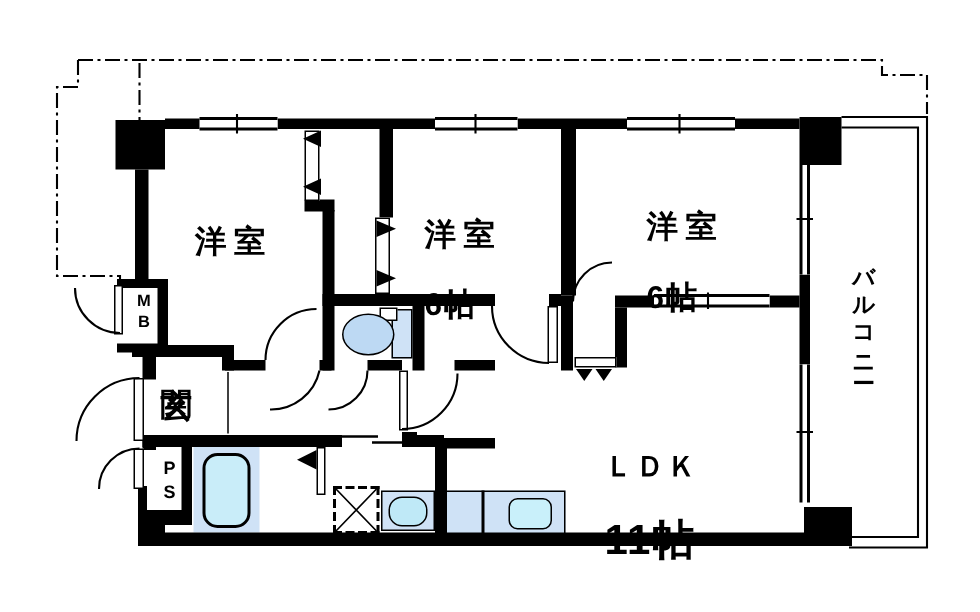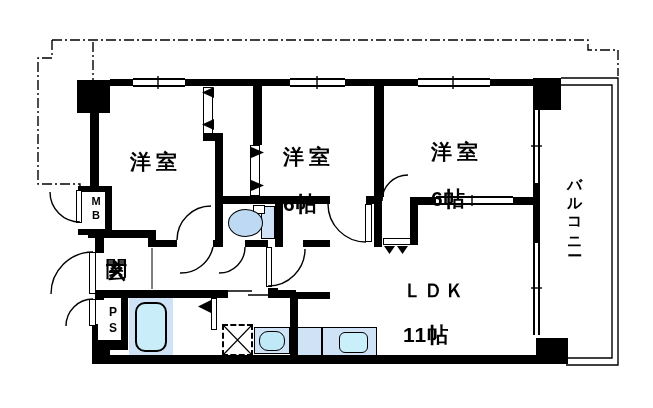--- a/index.html
+++ b/index.html
@@ -131,23 +131,23 @@
     <span>洋室</span><br>
   </div>
   <div class="lbl" style="left:283px;top:121px;font-size:21px;letter-spacing:5px;">
     <span>洋室</span><br>
     <span style="letter-spacing:1px;">6帖</span>
   </div>
   <div class="lbl" style="left:431px;top:116px;font-size:21px;letter-spacing:5px;">
     <span>洋室</span><br>
     <span style="letter-spacing:1px;">6帖</span>
   </div>
-  <div class="lbl" style="left:403px;top:259px;font-size:19px;letter-spacing:2px;">
+  <div class="lbl" style="left:403px;top:280px;font-size:19px;letter-spacing:2px;">
     <span>ＬＤＫ</span><br>
-    <span style="font-size:21px;letter-spacing:1px;">11帖</span>
+    <span style="font-size:28px;letter-spacing:1px;">11帖</span>
   </div>
   <div class="lbl vert" style="left:566px;top:167px;font-size:15px;letter-spacing:3px;height:110px;">バルコニー</div>
   <div class="lbl vert" style="left:105px;top:241px;font-size:21px;letter-spacing:2px;height:52px;">玄関</div>
   <div class="lbl" style="left:86px;top:194px;width:20px;font-size:11px;text-align:center;line-height:1.3;">M
 B</div>
   <div class="lbl" style="left:103px;top:305px;width:20px;font-size:12px;text-align:center;line-height:1.3;">P
 S</div>
 
 </div>
 

